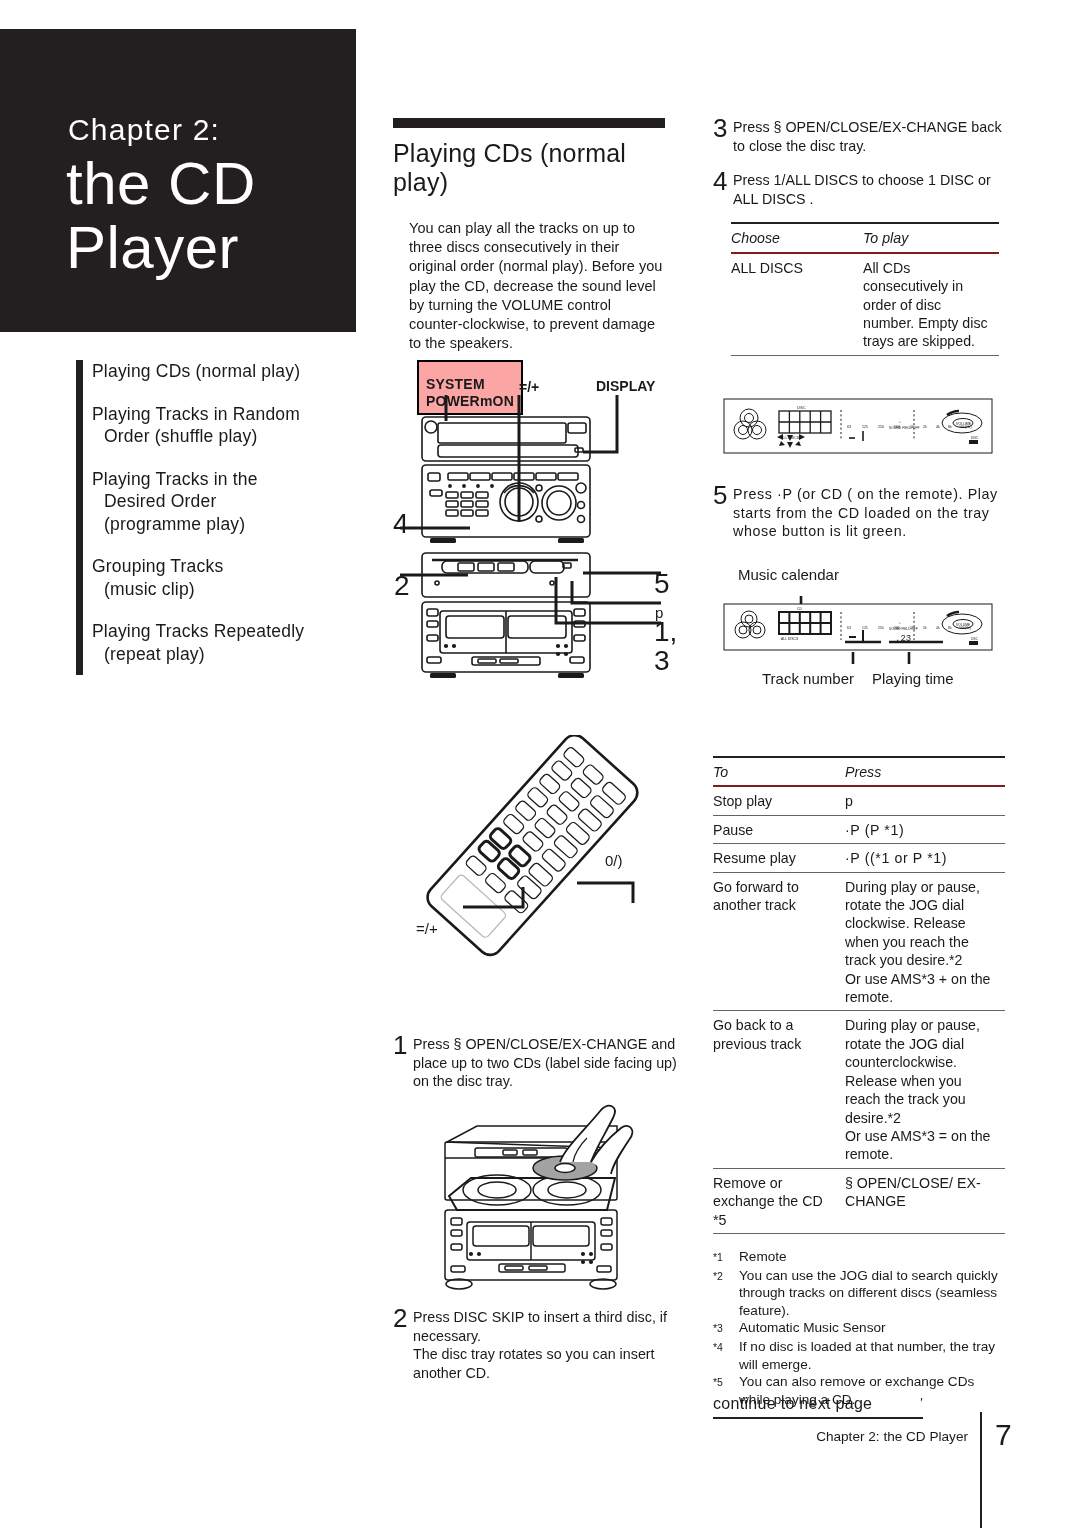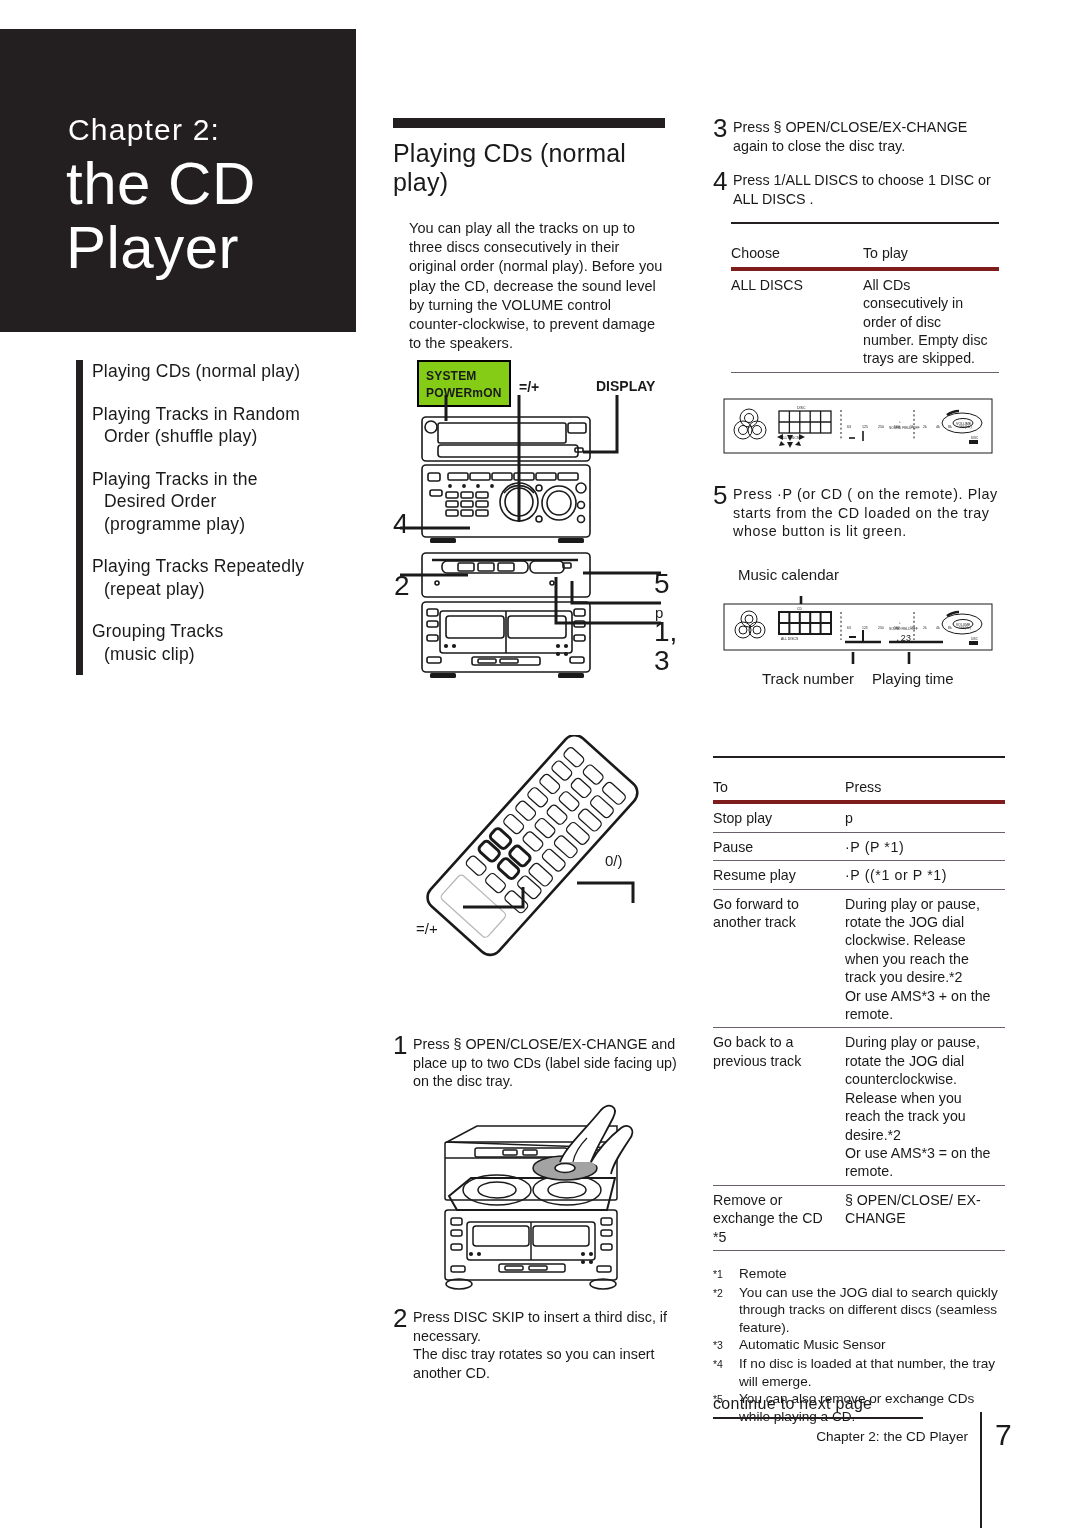--- a/index.html
+++ b/index.html
@@ -126,22 +126,23 @@
   }
   table.spec td, table.spec th {
     text-align: left;
     font-weight: 400;
     vertical-align: top;
     padding: 3px 8px 4px 0;
   }
   table.spec .c1 { width: 118px; padding-right: 14px; }
   table.spec tr.hdr td {
     border-top: 2.5px solid #231f20;
-    border-bottom: 4px solid #7f1d1d;
-    padding-top: 20px;
+    border-bottom: 2px solid #7f1d1d;
+    padding-top: 5px;
+    font-style: italic;
   }
   table.spec tr.row td {
     border-bottom: 1px solid #6b5f6b;
     padding-top: 5px;
   }
 
   
   #footnotes { margin-top: 14px; font-size: 13.6px; line-height: 17.6px; }
   .fn { display: flex; margin-bottom: 0px; }
   .fn-mark { flex: 0 0 26px; font-size: 10.5px; padding-top: 1px; }
@@ -178,25 +179,25 @@
   }
 
   
   .illus { position: absolute; }
 
   
   #sys-power-box {
     position: absolute;
     left: 417px; top: 360px;
     border: 2.5px solid #000;
-    padding: 6px 7px 4px 7px;
-    font-size: 12px;
+    padding: 14px 7px 4px 7px;
+    font-size: 14px;
     font-weight: bold;
     line-height: 16.5px;
-    background: #84cc16;
+    background: #fca5a5;
     letter-spacing: 0.2px;
   }
   .callout-label {
     position: absolute;
     font-size: 14px;
     font-weight: bold;
   }
   .callout-num {
     position: absolute;
     font-size: 28px;
@@ -230,26 +231,26 @@
   <div class="toc-item">
     <span>Playing Tracks in Random</span>
     <span class="cont">Order (shuffle play)</span>
   </div>
   <div class="toc-item">
     <span>Playing Tracks in the</span>
     <span class="cont">Desired Order</span>
     <span class="cont">(programme play)</span>
   </div>
   <div class="toc-item">
+    <span>Grouping Tracks</span>
+    <span class="cont">(music clip)</span>
+  </div>
+  <div class="toc-item">
     <span>Playing Tracks Repeatedly</span>
     <span class="cont">(repeat play)</span>
-  </div>
-  <div class="toc-item">
-    <span>Grouping Tracks</span>
-    <span class="cont">(music clip)</span>
   </div>
 </div>
 
 <div id="col-mid">
   <div class="head-rule"></div>
   <h1 class="section-title">Playing CDs (normal play)</h1>
   <p class="body">You can play all the tracks on up to three discs consecutively in their original order (normal play). Before you play the CD, decrease the sound level by turning the VOLUME control counter-clockwise, to prevent damage to the speakers.</p>
 </div>
 
 <div id="sys-power-box">
@@ -467,21 +468,21 @@
     <div class="step-num">2</div>
     <div class="step-body" style="white-space:pre-line;">Press DISC SKIP to insert a third disc, if necessary.
 The disc tray rotates so you can insert another CD.</div>
   </div>
 </div>
 
 <div id="col-right">
 
   <div class="step">
     <div class="step-num">3</div>
-    <div class="step-body">Press § OPEN/CLOSE/EX-CHANGE again to close the disc tray.</div>
+    <div class="step-body">Press § OPEN/CLOSE/EX-CHANGE back to close the disc tray.</div>
   </div>
 
   <div class="step" style="margin-top:16px;">
     <div class="step-num">4</div>
     <div class="step-body">Press 1/ALL DISCS to choose 1 DISC or  ALL DISCS .</div>
   </div>
 
   <table class="spec" style="margin-left:18px; width:268px;">
     <tbody>
         <tr class="hdr">

